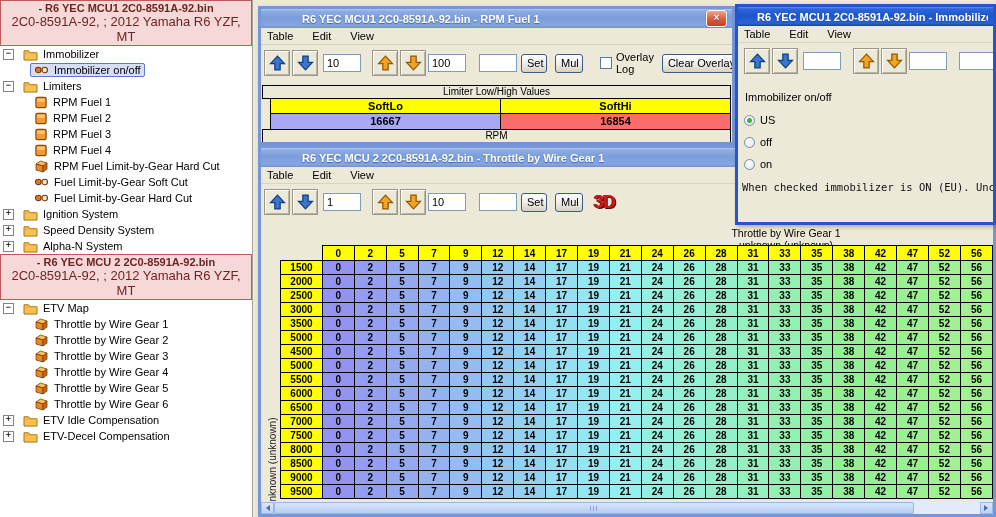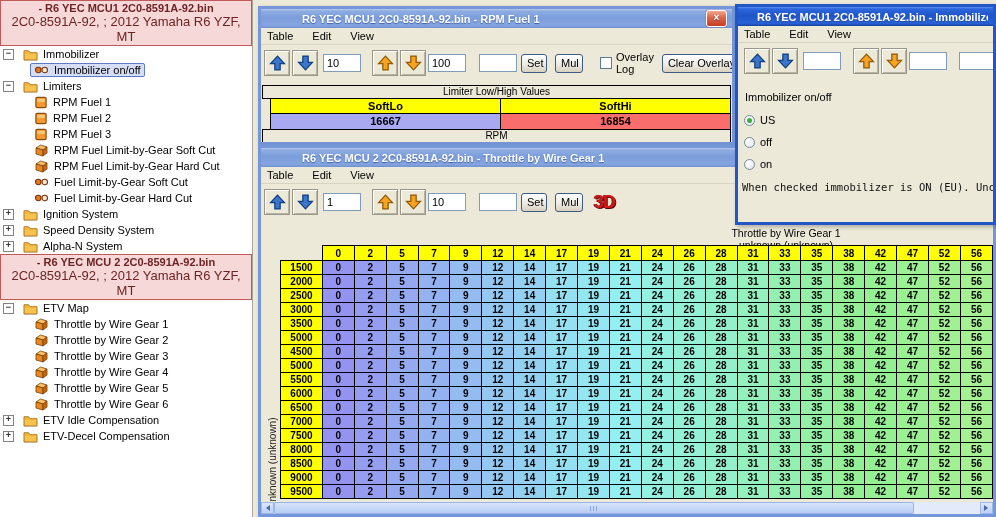--- a/index.html
+++ b/index.html
@@ -178,27 +178,26 @@
             <rect x="2" y="1.5" width="11" height="11" rx="1.5" fill="#f29a2e" stroke="#8a4a10" stroke-width="1.3"></rect>
             <rect x="3.6" y="3" width="7.8" height="3.4" fill="#f8c878"></rect>
           </svg>
         </span>
         <span>RPM Fuel 3</span>
       </span>
     </div>
     <div class="titem ind1">
       <span class="ibox">
         <span class="ticon">
-          <svg width="15" height="14" viewBox="0 0 15 14">
-            <polygon points="2,5 6.5,2 13,4 9,7" fill="#f8c060" stroke="#7a3c08" stroke-width="0.8"></polygon>
-            <polygon points="2,5 9,7 9,13 2,11" fill="#e88820" stroke="#7a3c08" stroke-width="0.8"></polygon>
-            <polygon points="9,7 13,4 13,10 9,13" fill="#c86810" stroke="#7a3c08" stroke-width="0.8"></polygon>
-          </svg>
-        </span>
-        <span>RPM Fuel Limit-by-Gear Soft Cut</span>
+          <svg width="14" height="13" viewBox="0 0 15 14">
+            <rect x="2" y="1.5" width="11" height="11" rx="1.5" fill="#f29a2e" stroke="#8a4a10" stroke-width="1.3"></rect>
+            <rect x="3.6" y="3" width="7.8" height="3.4" fill="#f8c878"></rect>
+          </svg>
+        </span>
+        <span>RPM Fuel 4</span>
       </span>
     </div>
     <div class="titem ind1">
       <span class="ibox">
         <span class="ticon">
           <svg width="15" height="14" viewBox="0 0 15 14">
             <polygon points="2,5 6.5,2 13,4 9,7" fill="#f8c060" stroke="#7a3c08" stroke-width="0.8"></polygon>
             <polygon points="2,5 9,7 9,13 2,11" fill="#e88820" stroke="#7a3c08" stroke-width="0.8"></polygon>
             <polygon points="9,7 13,4 13,10 9,13" fill="#c86810" stroke="#7a3c08" stroke-width="0.8"></polygon>
           </svg>

